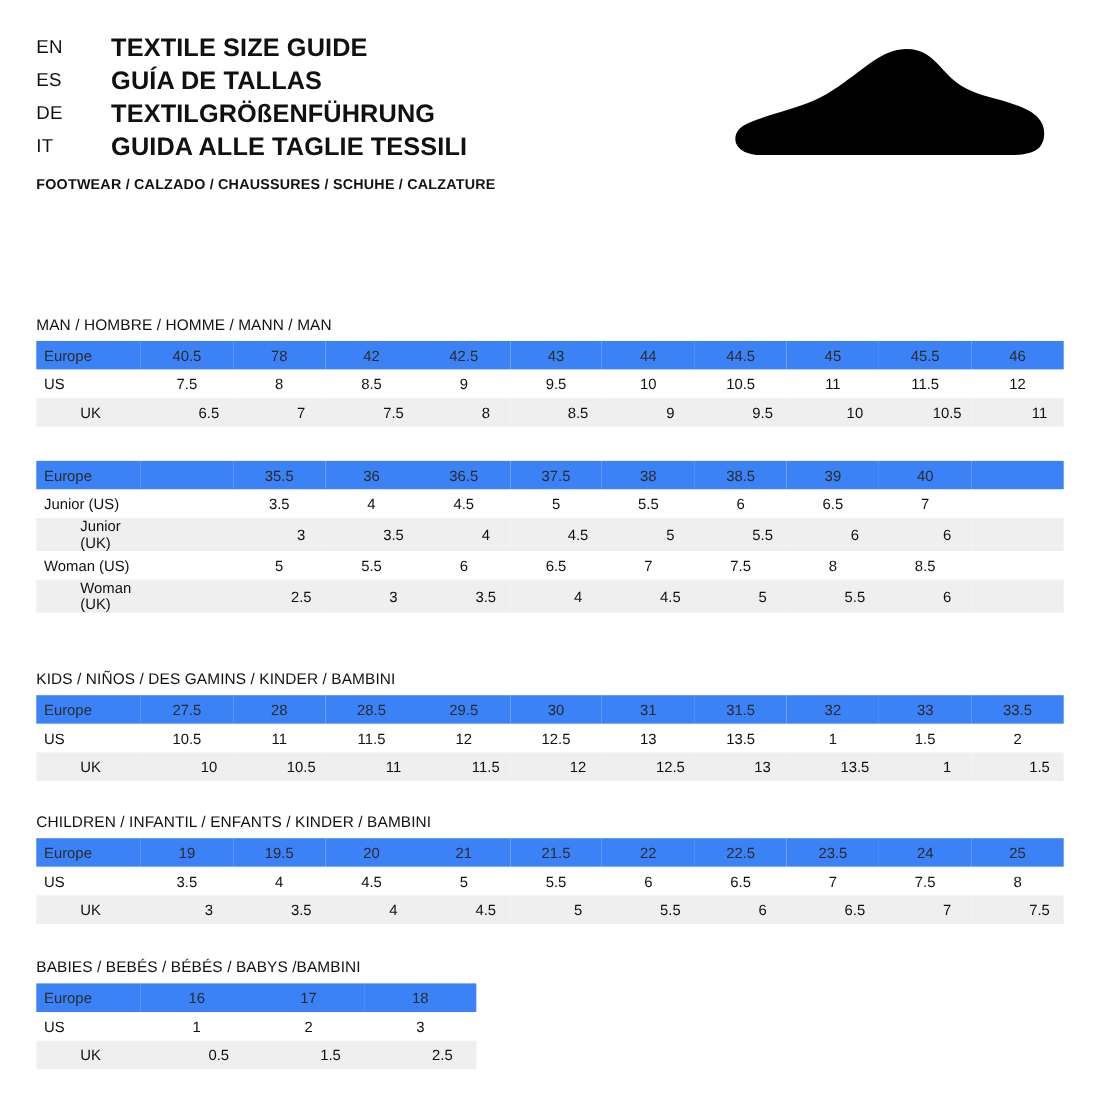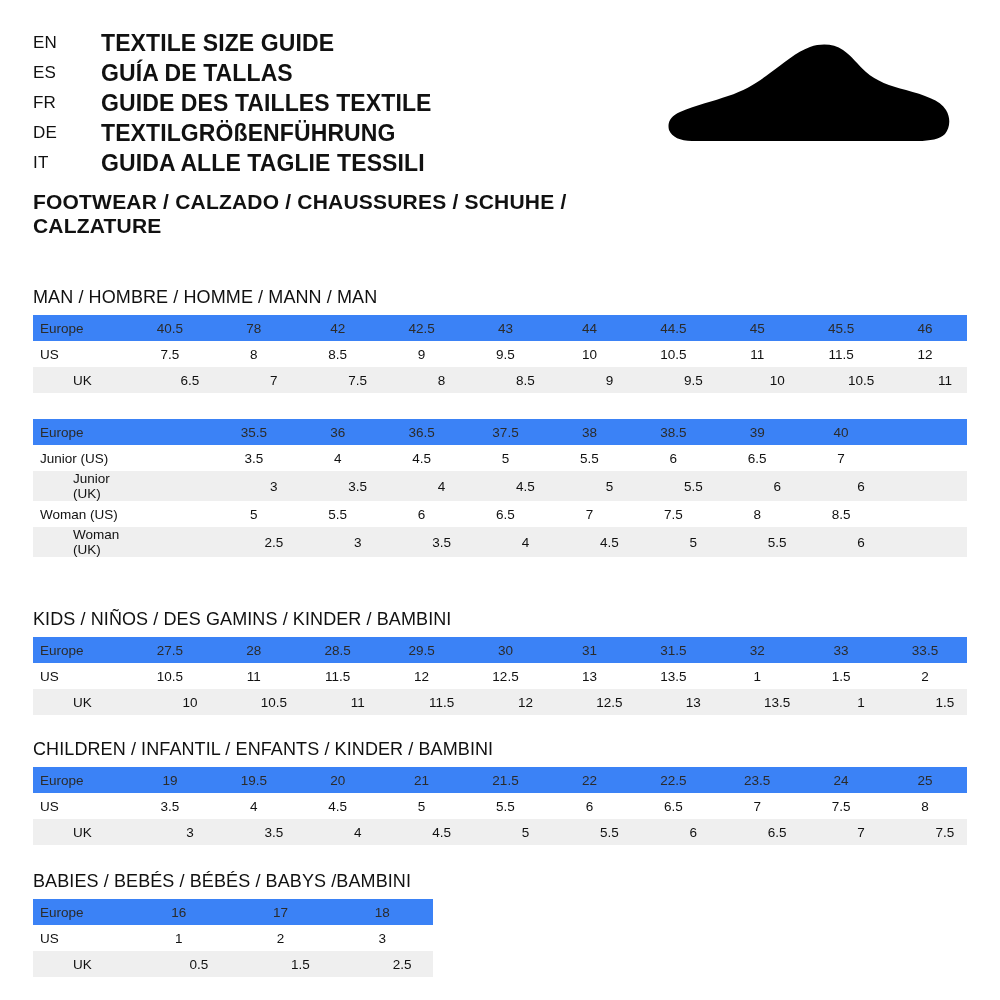--- a/index.html
+++ b/index.html
@@ -42,21 +42,21 @@
   }
   .lang-title {
     font-size: 23px;
     font-weight: bold;
     letter-spacing: 0.1px;
     color: #111;
     white-space: nowrap;
   }
   .footwear-line {
     margin-top: 12px;
-    font-size: 21px;
+    font-size: 13px;
     font-weight: bold;
     letter-spacing: 0.2px;
     color: #111;
   }
 
   
   .shoe {
     position: absolute;
     right: 48px;
     top: 38px;
@@ -64,21 +64,21 @@
     height: 125px;
   }
 
   
   .section {
     position: absolute;
     left: 33px;
     width: 934px;
   }
   .section-title {
-    font-size: 18px;
+    font-size: 14px;
     font-weight: normal;
     color: #111;
     margin-bottom: 7px;
     letter-spacing: 0.1px;
     white-space: nowrap;
   }
   table.size-table {
     border-collapse: collapse;
     table-layout: fixed;
     width: 100%;
@@ -118,24 +118,20 @@
 <div class="page">
 
   <div class="header">
     <div class="lang-row">
       <div class="lang-code">EN</div>
       <div class="lang-title">TEXTILE SIZE GUIDE</div>
     </div>
     <div class="lang-row">
       <div class="lang-code">ES</div>
       <div class="lang-title">GUÍA DE TALLAS</div>
-    </div>
-    <div class="lang-row">
-      <div class="lang-code">FR</div>
-      <div class="lang-title">GUIDE DES TAILLES TEXTILE</div>
     </div>
     <div class="lang-row">
       <div class="lang-code">DE</div>
       <div class="lang-title">TEXTILGRÖßENFÜHRUNG</div>
     </div>
     <div class="lang-row">
       <div class="lang-code">IT</div>
       <div class="lang-title">GUIDA ALLE TAGLIE TESSILI</div>
     </div>
     <div class="footwear-line">FOOTWEAR / CALZADO / CHAUSSURES / SCHUHE / CALZATURE</div>

